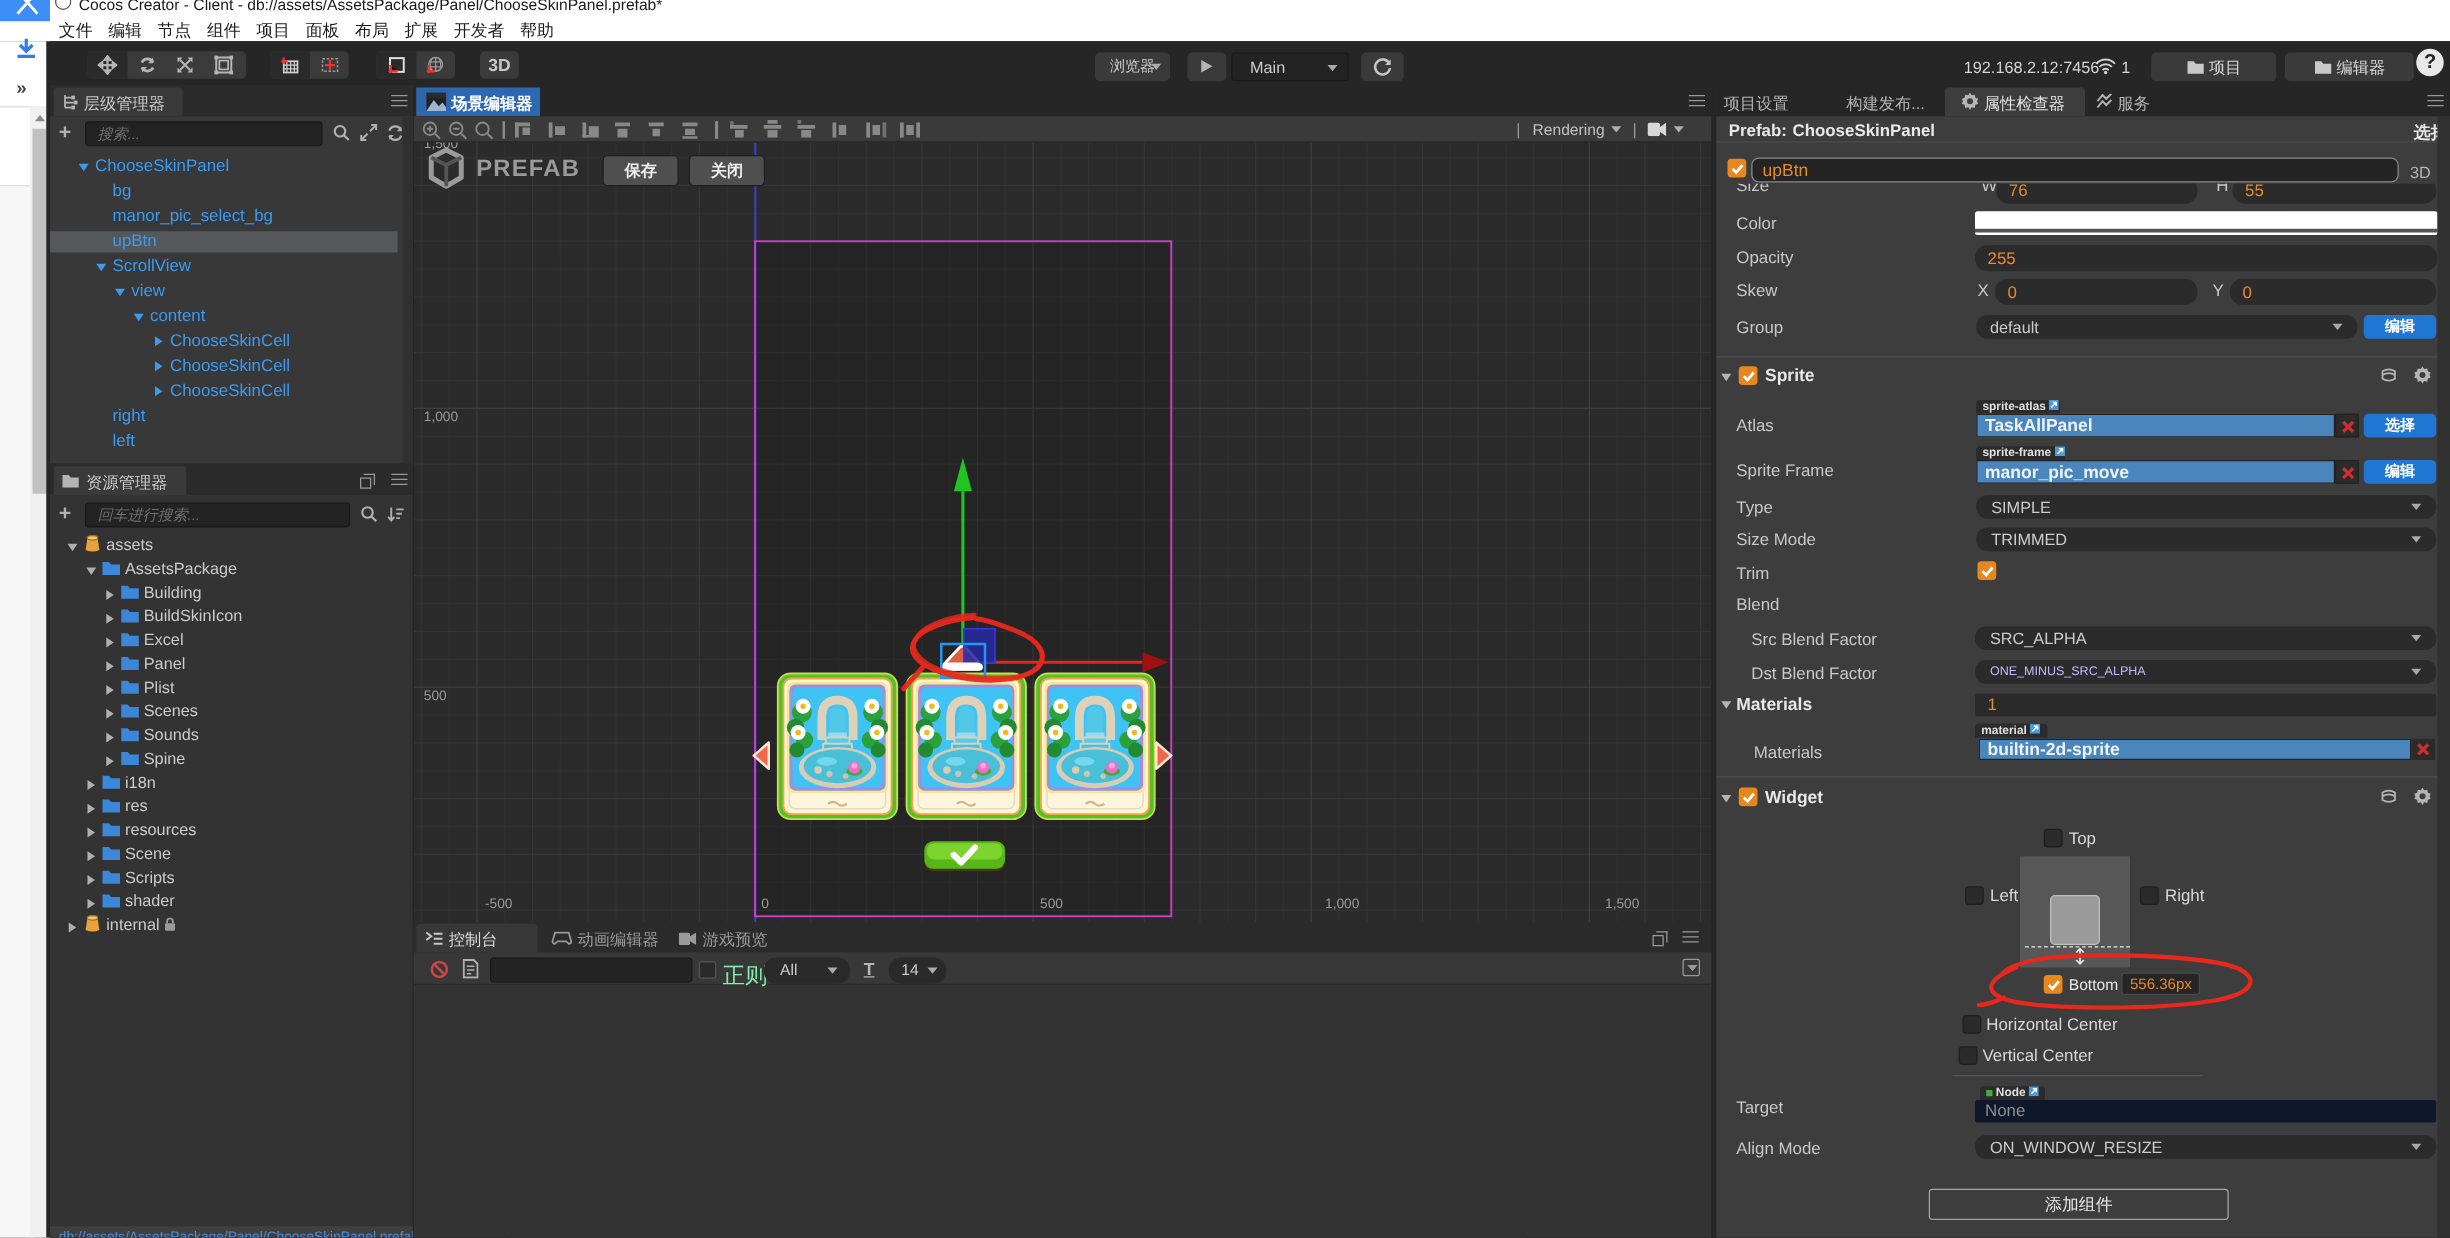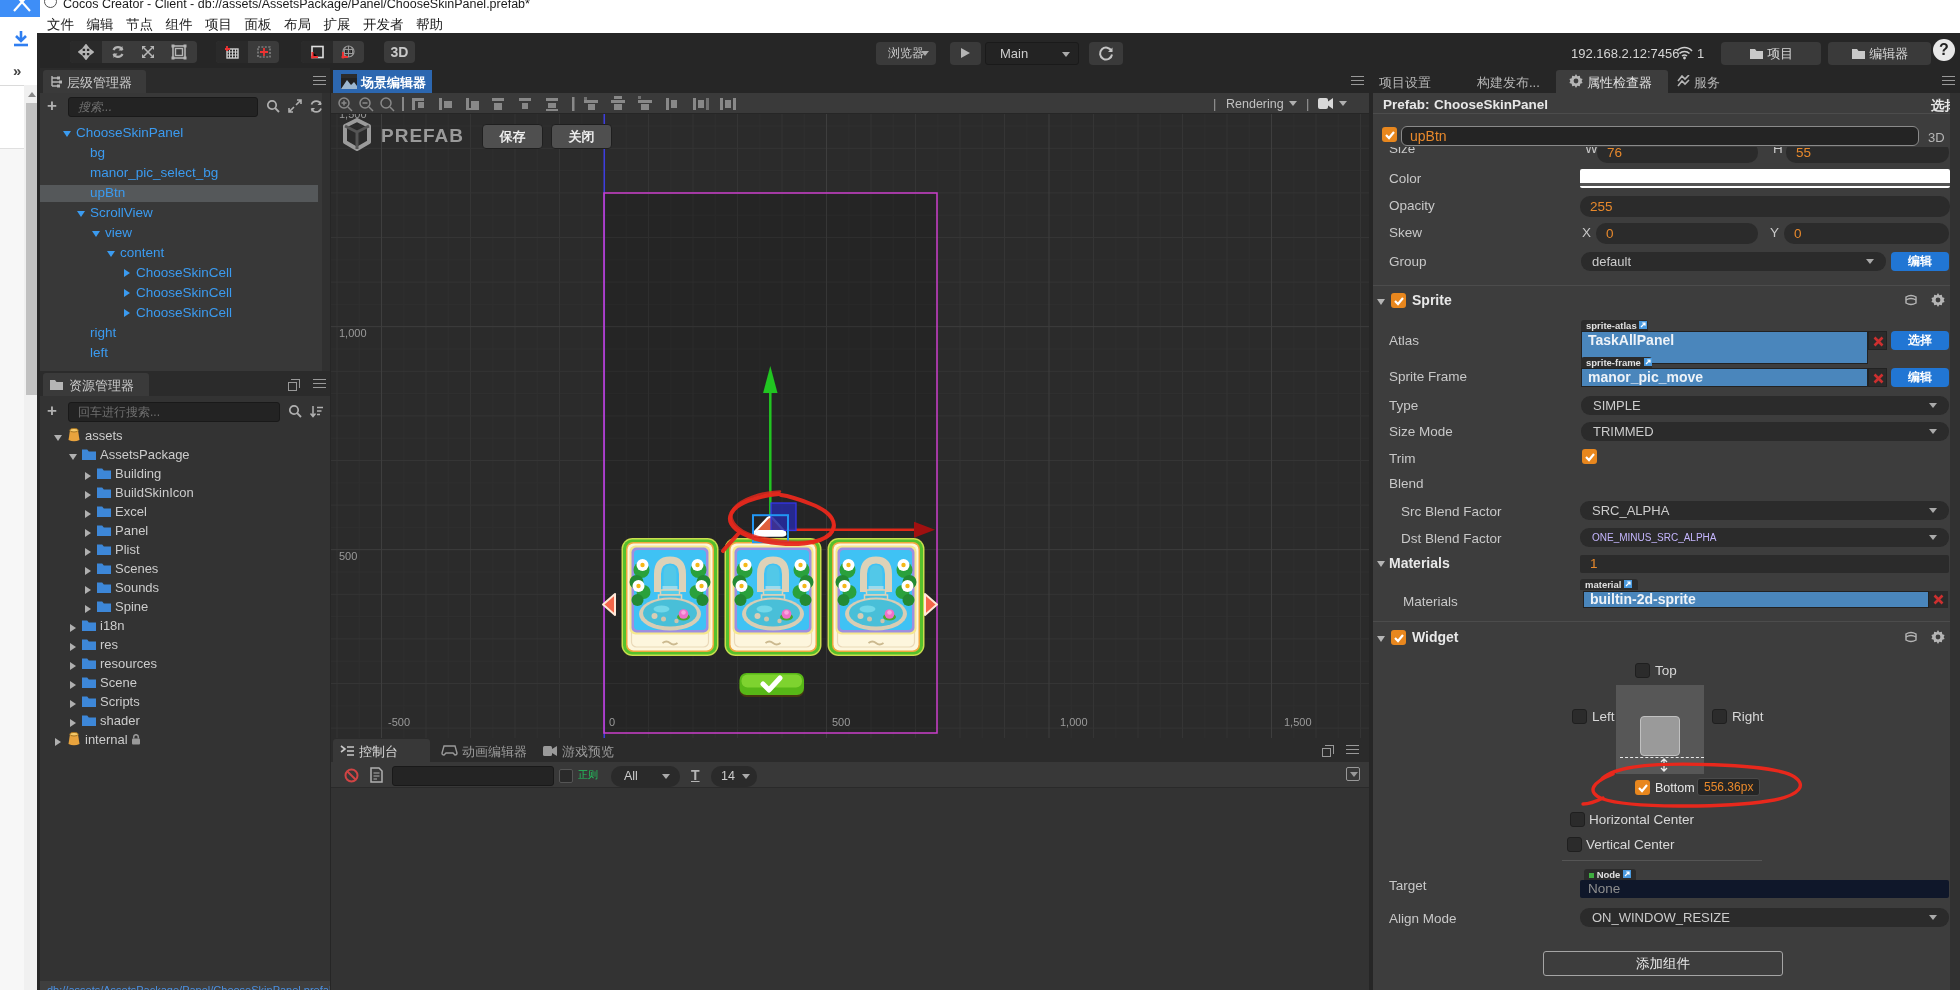--- a/index.html
+++ b/index.html
@@ -172,21 +172,21 @@
   <div class="abs" style="left:0;top:0;width:290px;height:25px;background:#2b2b2b"></div>
   <div class="abs" style="left:3px;top:2px;width:106px;height:23px;background:#3a3a3a;border-radius:3px 3px 0 0"></div>
   <svg class="abs" style="left:9px;top:7px" width="15" height="13" viewBox="0 0 15 13">
       <path d="M1 2 H6 L7.5 4 H14 V12 H1 Z" fill="#b5b5b5"></path>
     </svg>
   <div class="abs" style="left:29px;top:6px;font-size:13px;color:#cccccc">资源管理器</div>
   <div class="cpy" style="left:248px;top:11px"></div>
   <div class="ham" style="left:273px;top:8px"></div>
 
   <div class="abs" style="left:7px;top:33px;width:14px;height:14px;color:#b0b0b0;font-size:17px;font-weight:bold;line-height:14px">+</div>
-  <div class="abs" style="left:28px;top:31px;width:212px;height:20px;background:#232323;border:1px solid #191919;border-radius:3px;color:#6f6f6f;font-size:12px;line-height:18px;padding-left:9px">回车进行搜索...</div>
+  <div class="abs" style="left:28px;top:31px;width:212px;height:20px;background:#232323;border:1px solid #191919;border-radius:3px;color:#6f6f6f;font-size:12px;font-style:italic;line-height:18px;padding-left:9px">回车进行搜索...</div>
   <svg class="abs" style="left:248px;top:33px" width="15" height="15" viewBox="0 0 15 15">
       <circle cx="6" cy="6" r="4.2" stroke="#b0b0b0" stroke-width="1.7" fill="none"></circle>
       <path d="M9.2 9.2 L13 13" stroke="#b0b0b0" stroke-width="1.9"></path>
     </svg>
   <svg class="abs" style="left:269px;top:33px" width="15" height="15" viewBox="0 0 15 15">
       <path d="M4 2 V12 M1.5 9.5 L4 12.5 L6.5 9.5" stroke="#b0b0b0" stroke-width="1.5" fill="none"></path>
       <path d="M8 3.5 H14 M8 7 H12.5 M8 10.5 H11" stroke="#b0b0b0" stroke-width="1.5"></path>
     </svg>
 
   <div class="abs" style="left:0;top:0;width:290px;height:594px;font-size:13px;color:#cccccc">
@@ -491,21 +491,21 @@
   <svg class="abs" style="left:13px;top:30px" width="15" height="15" viewBox="0 0 15 15">
       <circle cx="7.5" cy="7.5" r="6" stroke="#d04444" stroke-width="2" fill="none"></circle>
       <path d="M3.2 3.2 L11.8 11.8" stroke="#d04444" stroke-width="2"></path>
     </svg>
   <svg class="abs" style="left:39px;top:29px" width="13" height="16" viewBox="0 0 13 16">
       <path d="M1 1 H9 L12 4 V15 H1 Z" fill="none" stroke="#b0b0b0" stroke-width="1.5"></path>
       <path d="M3.5 6 H9.5 M3.5 9 H9.5 M3.5 12 H7" stroke="#b0b0b0" stroke-width="1.2"></path>
     </svg>
   <div class="abs" style="left:61px;top:28px;width:162px;height:20px;background:#242424;border:1px solid #191919;border-radius:3px"></div>
   <div class="abs" style="left:228px;top:31px;width:14px;height:14px;background:#2a2a2a;border:1px solid #555;border-radius:2px"></div>
-  <div class="abs" style="left:247px;top:30px;font-size:10px;color:#22c55e">正则</div>
+  <div class="abs" style="left:247px;top:30px;font-size:18px;color:#86efac">正则</div>
   <div class="abs" style="left:280px;top:28px;width:69px;height:21px;background:#2a2a2a;border-radius:10px;color:#cccccc;font-size:12.5px;line-height:21px;padding-left:13px">All<span class="td abs" style="right:10px;top:8px;border-top-color:#aaa"></span></div>
   <div class="abs" style="left:360px;top:29px;font-size:14px;font-weight:bold;color:#b5b5b5;text-decoration:underline">T</div>
   <div class="abs" style="left:380px;top:28px;width:46px;height:21px;background:#2a2a2a;border-radius:10px;color:#cccccc;font-size:12.5px;line-height:21px;padding-left:10px">14<span class="td abs" style="right:7px;top:8px;border-top-color:#aaa"></span></div>
   <div class="abs" style="left:1015px;top:29px;width:14px;height:14px;border:1.5px solid #999;border-radius:2px"></div>
   <div class="td abs" style="left:1019px;top:34px;border-top-color:#999"></div>
 </div>
 
 <div class="abs" style="left:1373px;top:68px;width:587px;height:922px;background:#3d3d3d;font-size:13.5px;color:#c8c8c8">
 
   <div class="abs" style="left:0;top:0;width:587px;height:25px;background:#262626"></div>
@@ -574,21 +574,21 @@
   <svg class="abs" style="left:558px;top:225px" width="14" height="14" viewBox="0 0 14 14">
       <path d="M7 0 L8.3 2.2 L10.8 1.7 L11.3 4.2 L13.6 5 L12.6 7 L13.6 9 L11.3 9.8 L10.8 12.3 L8.3 11.8 L7 14 L5.7 11.8 L3.2 12.3 L2.7 9.8 L0.4 9 L1.4 7 L0.4 5 L2.7 4.2 L3.2 1.7 L5.7 2.2 Z" fill="#b5b5b5"></path>
       <circle cx="7" cy="7" r="2.4" fill="#3d3d3d"></circle>
     </svg>
 
   <div class="abs" style="left:16px;top:265px;font-size:13.5px">Atlas</div>
   <div class="abs" style="left:208px;top:252px;width:67px;height:11px;background:#2b2b2b;border-radius:3px 3px 0 0;color:#e0e0e0;font-size:9.5px;font-weight:bold;line-height:11px;padding-left:5px">sprite-atlas <svg style="vertical-align:0" width="8" height="8" viewBox="0 0 8 8">
         <rect x="0" y="0" width="8" height="8" fill="#4a9adf"></rect>
         <path d="M2 6 L6 2 M3.2 2 H6 V4.8" stroke="#fff" stroke-width="1.2" fill="none"></path>
       </svg></div>
-  <div class="abs" style="left:208px;top:263px;width:287px;height:33px;background:#4a86bc;border:1px solid #222;color:#eef3f8;font-size:14px;font-weight:bold;line-height:17px;padding-left:6px">TaskAllPanel</div>
+  <div class="abs" style="left:208px;top:263px;width:287px;height:19px;background:#4a86bc;border:1px solid #222;color:#eef3f8;font-size:14px;font-weight:bold;line-height:17px;padding-left:6px">TaskAllPanel</div>
   <div class="abs" style="left:495px;top:263px;width:19px;height:19px;background:#2b2b2b;border:1px solid #222;">
       <svg style="position:absolute;left:4px;top:4px" width="11" height="11" viewBox="0 0 11 11">
         <path d="M1.5 1.5 L9.5 9.5 M9.5 1.5 L1.5 9.5" stroke="#cc2f2f" stroke-width="2.6"></path>
       </svg>
     </div>
   <div class="abs" style="left:518px;top:263px;width:58px;height:19px;background:#2176d4;border-radius:4px;color:#ffffff;font-size:12px;font-weight:bold;text-align:center;line-height:19px">选择</div>
 
   <div class="abs" style="left:16px;top:301px;font-size:13.5px">Sprite Frame</div>
   <div class="abs" style="left:208px;top:289px;width:71px;height:11px;background:#2b2b2b;border-radius:3px 3px 0 0;color:#e0e0e0;font-size:9.5px;font-weight:bold;line-height:11px;padding-left:5px">sprite-frame <svg style="vertical-align:0" width="8" height="8" viewBox="0 0 8 8">
         <rect x="0" y="0" width="8" height="8" fill="#4a9adf"></rect>

